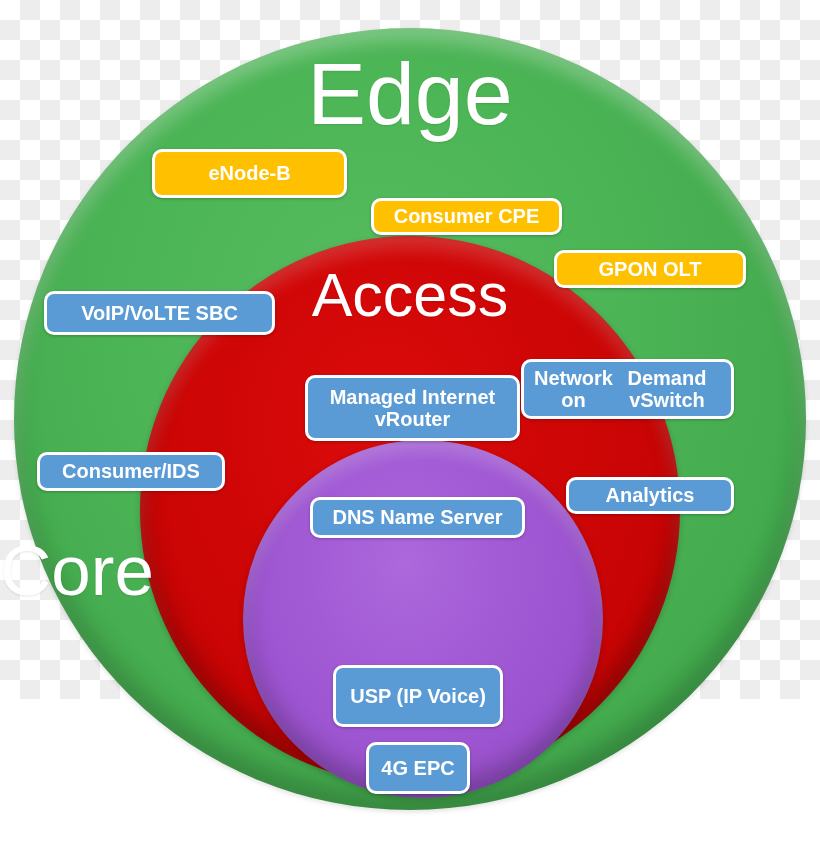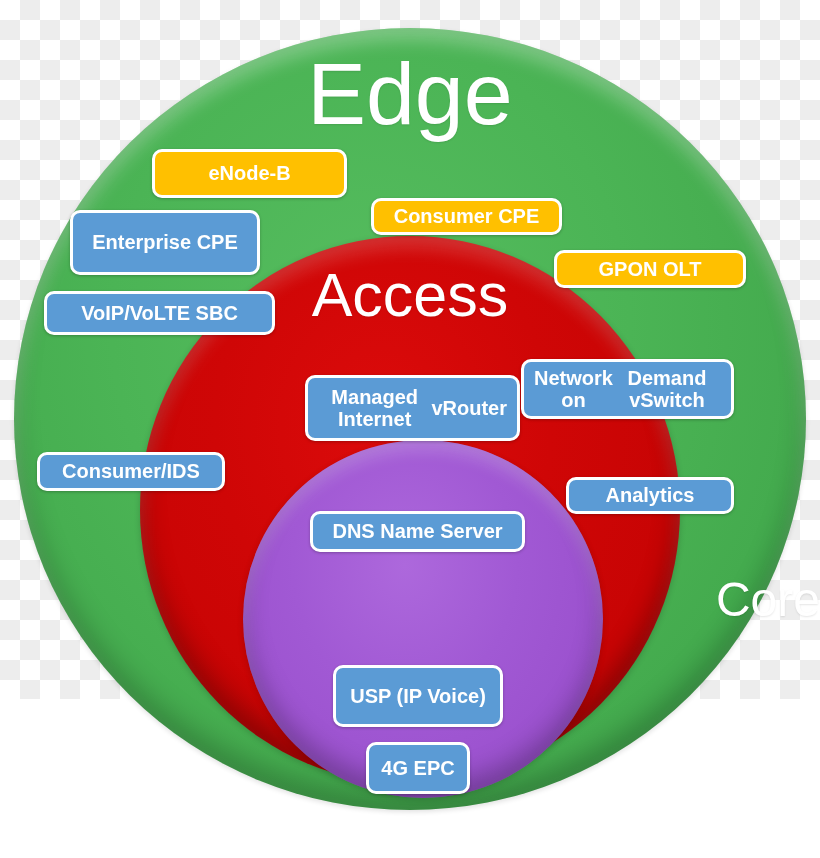--- a/index.html
+++ b/index.html
@@ -71,21 +71,21 @@
     position: absolute;
     color: #ffffff;
     font-weight: 400;
     font-family: "Liberation Sans", sans-serif;
     letter-spacing: 0px;
     white-space: nowrap;
     text-shadow: 0 1px 2px rgba(0,0,0,0.10);
   }
   #title-edge   { left: 0; right: 0; text-align: center; top: 50px;  font-size: 88px; line-height: 1; }
   #title-access { left: 0; right: 0; text-align: center; top: 265px; font-size: 61px; line-height: 1; }
-  #title-core   { left: 0; right: 0; text-align: right; top: 576px; font-size: 48px; line-height: 1; }
+  #title-core   { left: 0; right: 0; text-align: left; top: 535px; font-size: 71px; line-height: 1; }
 
   
   .label {
     position: absolute;
     box-sizing: border-box;
     border: 3px solid #ffffff;
     border-radius: 10px;
     color: #ffffff;
     font-family: "Liberation Sans", sans-serif;
     font-weight: bold;
@@ -100,24 +100,24 @@
   }
   .label.blue   { background: #5b9bd5; }
   .label.orange { background: #ffc000; }
 
   
   #lbl-enodeb          { left: 152px; top: 149px; width: 195px; height: 49px; }
   #lbl-consumer-cpe    { left: 371px; top: 198px; width: 191px; height: 37px; }
   #lbl-gpon-olt        { left: 554px; top: 250px; width: 192px; height: 38px; }
   #lbl-enterprise-cpe  { left: 70px;  top: 210px; width: 190px; height: 65px; }
   #lbl-voip-sbc        { left: 44px;  top: 291px; width: 231px; height: 44px; }
-  #lbl-managed-router  { left: 305px; top: 375px; width: 215px; height: 66px; flex-direction: row; }
+  #lbl-managed-router  { left: 305px; top: 375px; width: 215px; height: 66px; flex-direction: column; }
   #lbl-network-demand  { left: 521px; top: 359px; width: 213px; height: 60px; flex-direction: row; }
   #lbl-firewall-ids    { left: 37px;  top: 452px; width: 188px; height: 39px; }
-  #lbl-dns             { left: 310px; top: 511px; width: 215px; height: 41px; }
+  #lbl-dns             { left: 310px; top: 497px; width: 215px; height: 41px; }
   #lbl-analytics       { left: 566px; top: 477px; width: 168px; height: 37px; }
   #lbl-usp             { left: 333px; top: 665px; width: 170px; height: 62px; }
   #lbl-4g-epc          { left: 366px; top: 742px; width: 104px; height: 52px; }
 </style>
 </head>
 <body>
 
 <div id="canvas">
 
   <div id="edge-circle" class="circle"></div>
@@ -127,21 +127,20 @@
   <div id="title-edge" class="zone-title">Edge</div>
   <div id="title-access" class="zone-title">Access</div>
   <div id="title-core" class="zone-title">Core</div>
 
   <div id="lbl-enodeb" class="label orange">eNode-B</div>
 
   <div id="lbl-consumer-cpe" class="label orange">Consumer CPE</div>
 
   <div id="lbl-gpon-olt" class="label orange">GPON OLT</div>
 
-  <div id="lbl-enterprise-cpe" class="label blue">Enterprise CPE</div>
 
   <div id="lbl-voip-sbc" class="label blue">VoIP/VoLTE SBC</div>
 
   <div id="lbl-managed-router" class="label blue">
     <span>Managed Internet</span>
     <span>vRouter</span>
   </div>
 
   <div id="lbl-network-demand" class="label blue">
     <span>Network on</span>

